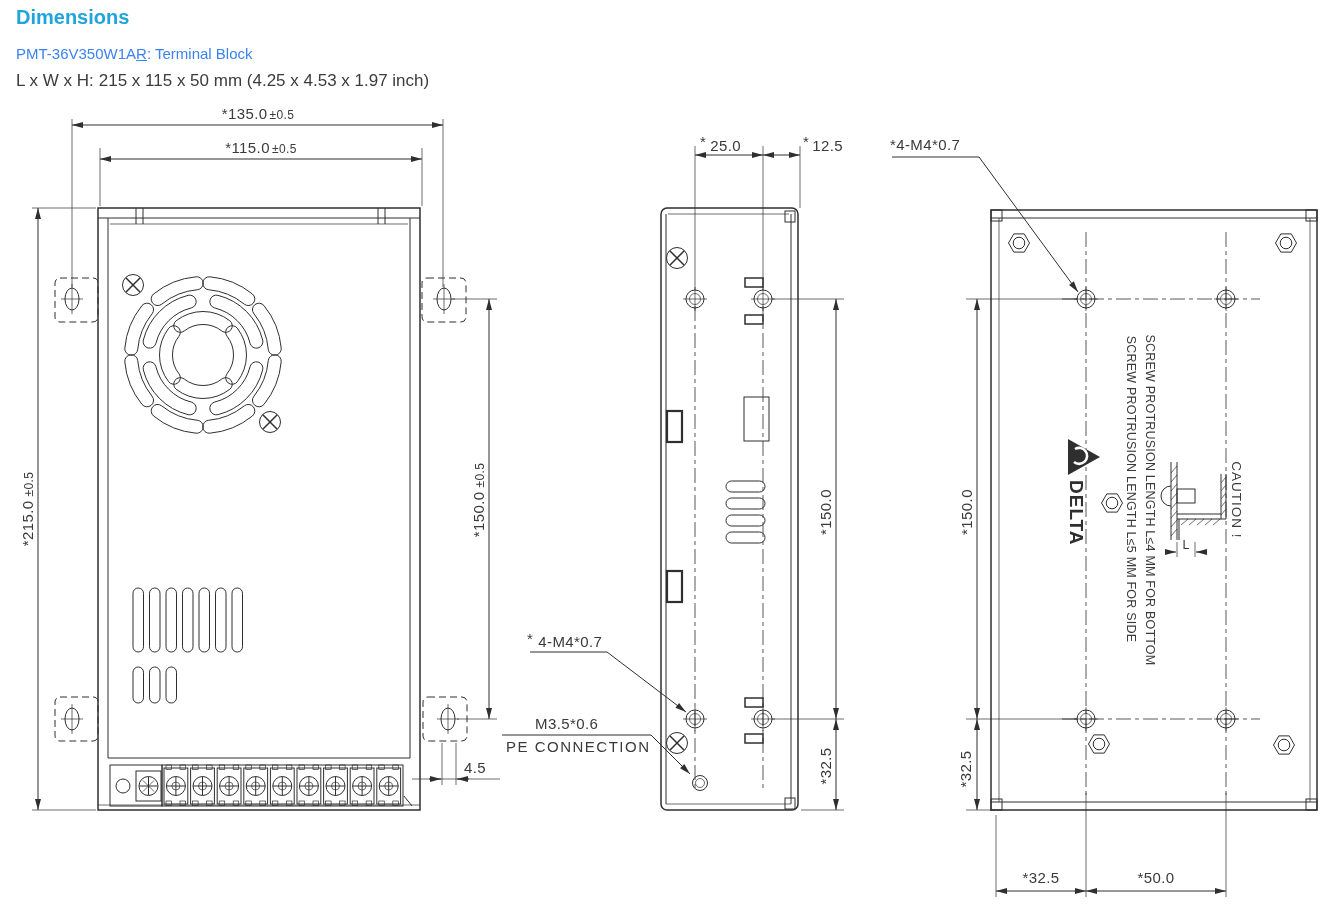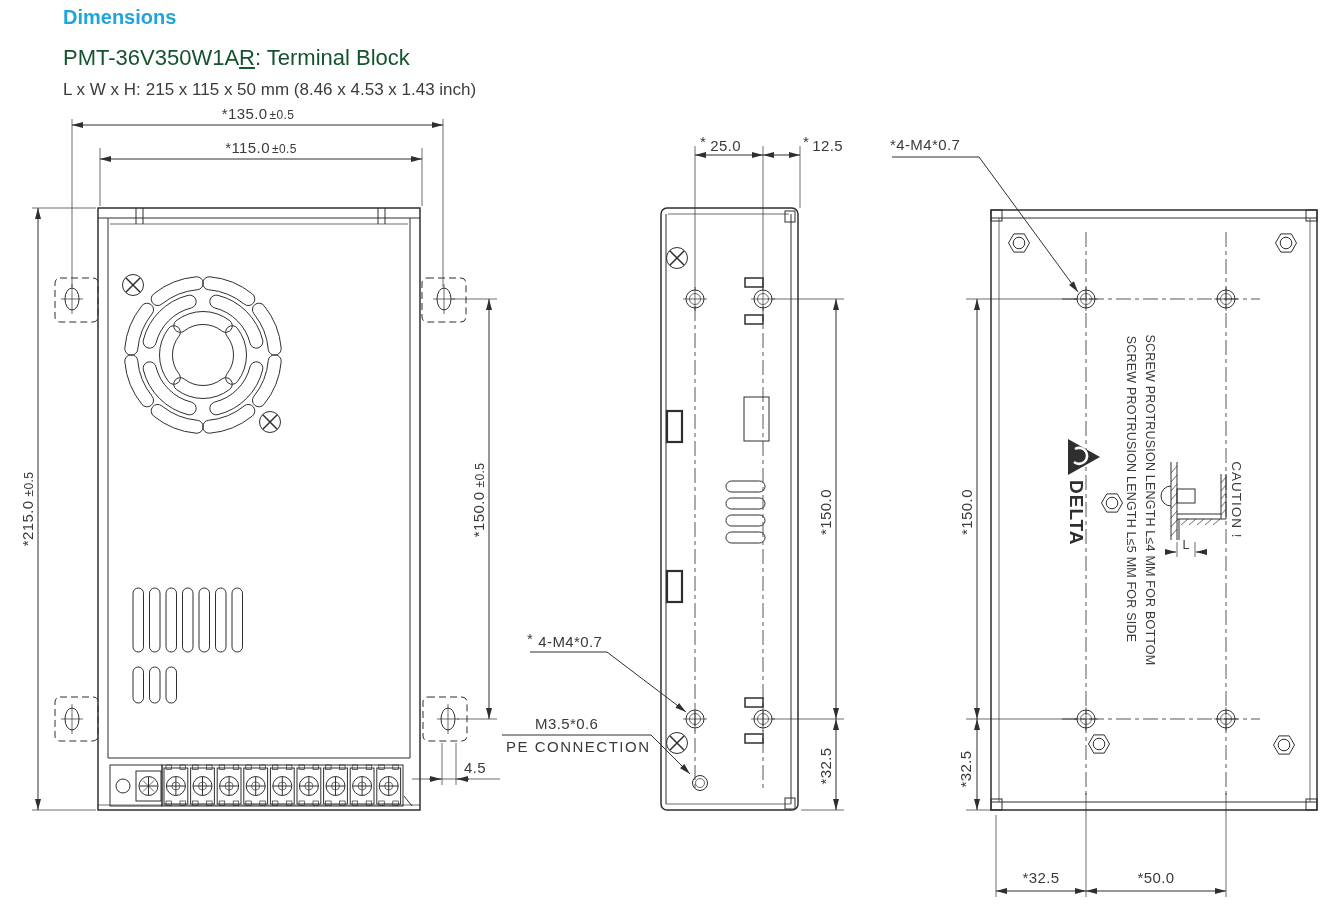--- a/index.html
+++ b/index.html
@@ -1,19 +1,19 @@
 <!DOCTYPE html>
 <html><head>
 <meta charset="utf-8">
 <style>
   html,body{margin:0;padding:0;background:#fff;}
   body{width:1329px;height:906px;position:relative;font-family:"Liberation Sans","DejaVu Sans",sans-serif;}
-  .hdr{position:absolute;left:16px;top:6px;margin-left:47px;}
+  .hdr{position:absolute;left:16px;top:6px;}
   .title{font-size:20px;font-weight:bold;margin:0 0 16px 0;}
-  .model{font-size:22px;color:#14532d;margin:0 0 9px 0;}
+  .model{font-size:15px;color:#3b82f6;margin:0 0 9px 0;}
   .model .u{text-decoration:underline;}
   .lwh{font-size:17px;color:#3c3c3c;margin:0;}
   .lwh b{font-weight:normal;margin-right:5px;}
   #drawing{position:absolute;left:0;top:0;}
   #drawing line,#drawing rect,#drawing circle,#drawing ellipse,#drawing path,#drawing polygon{
     fill:none;stroke:#2f2f2f;stroke-width:1;}
   #drawing .thin{stroke-width:0.7;}
   #drawing .thk{stroke-width:1.5;}
   #drawing .b2{stroke-width:2.2;}
   #drawing .dash{stroke-dasharray:7 4;}
@@ -26,21 +26,21 @@
   #drawing .swoosh{stroke:#fff;fill:none;stroke-width:2.6;}
   #drawing .logotxt{font-size:19px;font-weight:bold;letter-spacing:1px;fill:#2f2f2f;stroke:none;}
   #drawing .wide{letter-spacing:1.5px;}
 </style>
 </head>
 <body>
 
 <div class="hdr">
   <div class="title" style="color: rgb(31, 164, 220);">Dimensions</div>
   <div class="model"><span>PMT-36V350W1A</span><span class="u">R</span><span>: Terminal Block</span></div>
-  <div class="lwh"><b>L x W x H:</b><span>215 x 115 x 50 mm (8.46 x 4.53 x 1.43 inch)</span></div>
+  <div class="lwh"><b>L x W x H:</b><span>215 x 115 x 50 mm (4.25 x 4.53 x 1.97 inch)</span></div>
 </div>
 
 <svg id="drawing" width="1329" height="906" viewBox="0 0 1329 906" xmlns="http://www.w3.org/2000/svg">
   <defs>
     <marker id="ar" viewBox="0 0 12 8" refX="11.5" refY="4" markerWidth="12" markerHeight="8" orient="auto-start-reverse" markerUnits="userSpaceOnUse">
       <path class="fillL" d="M0.5,1 L11.5,4 L0.5,7 Z"></path>
     </marker>
   </defs>
 
   <g>

